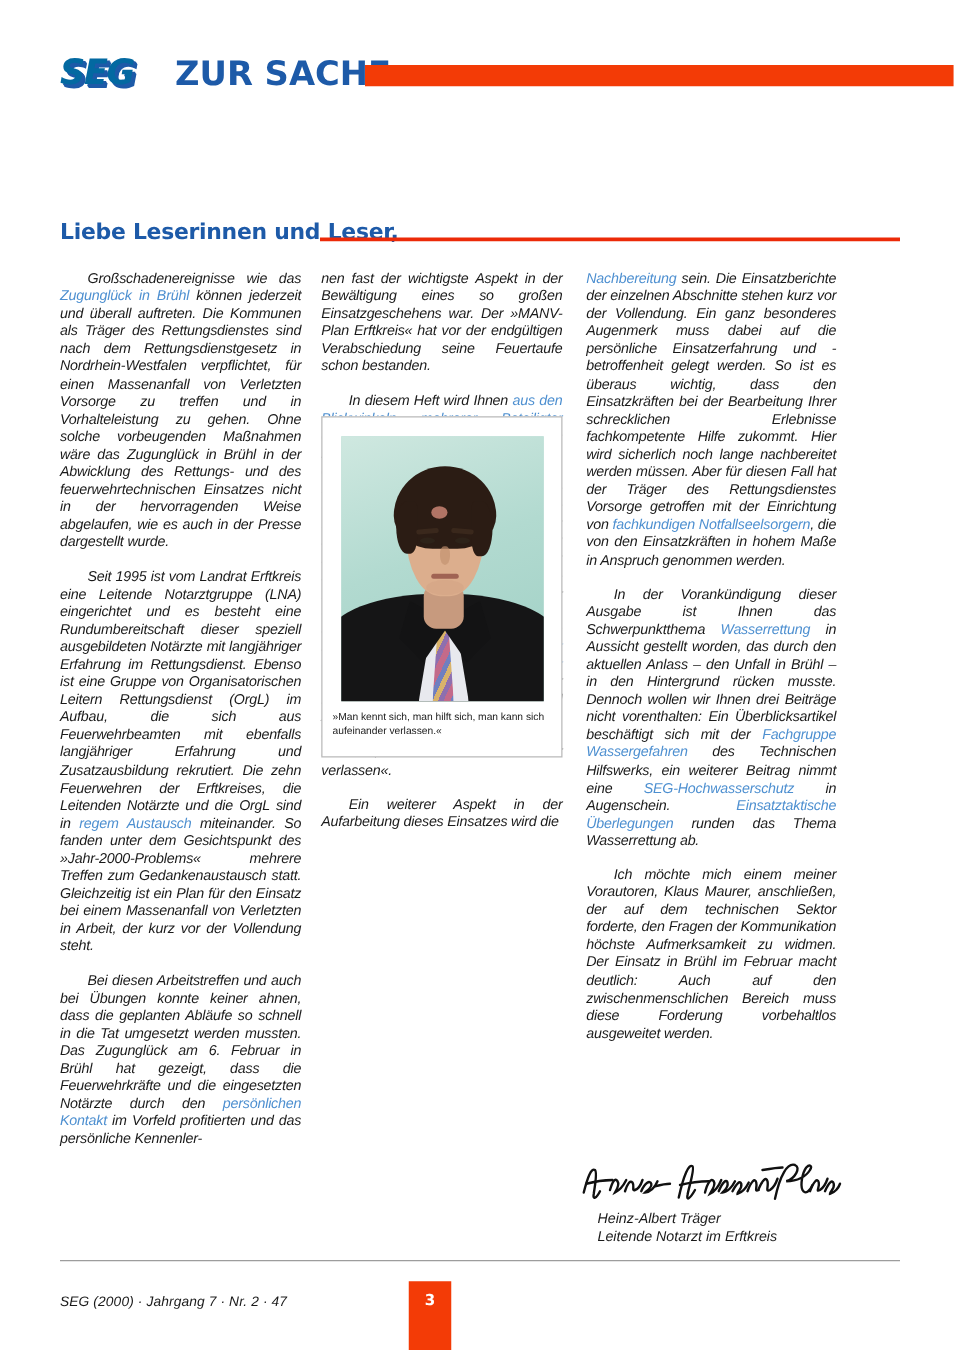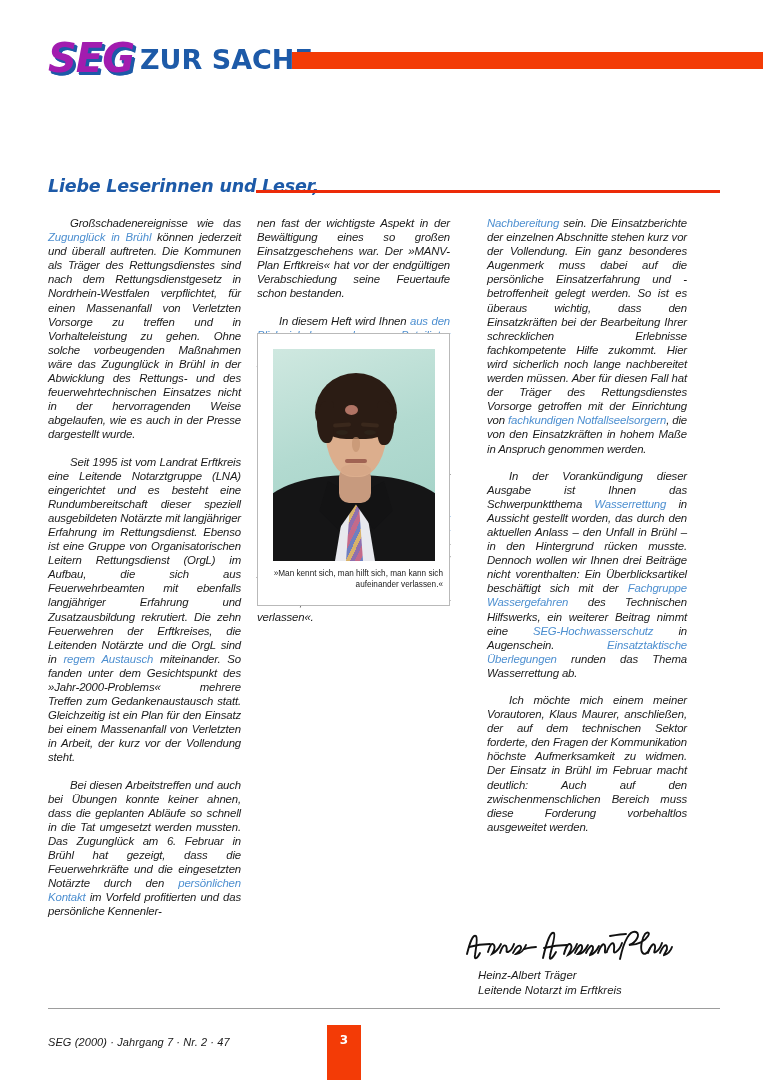--- a/index.html
+++ b/index.html
@@ -21,25 +21,25 @@
     left: 0;
     top: 40px;
     width: 763px;
     height: 40px;
   }
   #logo-seg {
     position: absolute;
     left: 48px;
     top: -4px;
     font-family: "DejaVu Sans", sans-serif;
-    font-size: 40px;
+    font-size: 28px;
     font-weight: bold;
     font-style: italic;
     letter-spacing: -1px;
-    color: #a21caf;
+    color: #0369a1;
     text-shadow:
        2px 2px 0 #1d5aa8,
        2.5px 2.5px 0 #1d5aa8,
        3px 3px 0 #1d5aa8;
     line-height: 44px;
     text-align: right;
   }
   #logo-zur-sache {
     position: absolute;
     left: 140px;
@@ -61,21 +61,20 @@
   }
 
   
   #lead-heading {
     position: absolute;
     left: 48px;
     top: 176px;
     font-family: "DejaVu Sans", sans-serif;
     font-size: 17.5px;
     font-weight: bold;
-    font-style: italic;
     color: #1d5aa8;
     letter-spacing: -0.2px;
     white-space: nowrap;
   }
   #lead-heading-rule {
     position: absolute;
     left: 256px;
     top: 190px;
     width: 464px;
     height: 2.5px;
@@ -92,21 +91,21 @@
     font-size: 11.4px;
     line-height: 14.1px;
     text-align: justify;
     color: #1a1a1a;
     letter-spacing: -0.15px;
     -webkit-hyphens: none;
     hyphens: none;
   }
   #col-1 { left: 48px;  }
   #col-2 { left: 257px; }
-  #col-3 { left: 487px; width: 200px; }
+  #col-3 { left: 469px; width: 200px; }
 
   .column p {
     margin: 0;
   }
   .column p + p {
     margin-top: 13px;
   }
   .column p.indent {
     text-indent: 22px;
   }
@@ -136,21 +135,21 @@
   }
   #photo-caption {
     position: absolute;
     left: 8px;
     top: 234px;
     width: 177px;
     font-family: "Liberation Sans", sans-serif;
     font-size: 8.2px;
     line-height: 11px;
     font-style: normal;
-    text-align: right;
+    text-align: left;
     color: #1a1a1a;
   }
 
   
   .pt-bg {
     position: absolute; left:0; top:0; width:162px; height:212px;
     background: linear-gradient(160deg,#cfe8e0 0%, #b2dad0 45%, #9ecfc4 100%);
   }
   .pt-suit {
     position:absolute; left:-10px; top:126px; width:182px; height:90px;
@@ -284,20 +283,21 @@
 <div id="lead-heading-rule" style="background: rgb(236, 42, 8);"></div>
 
 <div class="column" id="col-1">
     <p class="indent"><span>Großschadenereignisse wie das </span><span class="hl" style="color: rgb(77, 143, 208);">Zugunglück in Brühl</span><span> können jederzeit und überall auftreten. Die Kommunen als Träger des Rettungsdienstes sind nach dem Rettungsdienstgesetz in Nordrhein-Westfalen verpflichtet, für einen Massenanfall von Verletzten Vorsorge zu treffen und in Vorhalteleistung zu gehen. Ohne solche vorbeugenden Maßnahmen wäre das Zugunglück in Brühl in der Abwicklung des Rettungs- und des feuerwehrtechnischen Einsatzes nicht in der hervorragenden Weise abgelaufen, wie es auch in der Presse dargestellt wurde.</span></p>
     <p class="indent"><span>Seit 1995 ist vom Landrat Erftkreis eine Leitende Notarztgruppe (LNA) eingerichtet und es besteht eine Rundumbereitschaft dieser speziell ausgebildeten Notärzte mit langjähriger Erfahrung im Rettungsdienst. Ebenso ist eine Gruppe von Organisatorischen Leitern Rettungsdienst (OrgL) im Aufbau, die sich aus Feuerwehrbeamten mit ebenfalls langjähriger Erfahrung und Zusatzausbildung rekrutiert. Die zehn Feuerwehren der Erftkreises, die Leitenden Notärzte und die OrgL sind in </span><span class="hl" style="color: rgb(77, 143, 208);">regem Austausch</span><span> miteinander. So fanden unter dem Gesichtspunkt des »Jahr-2000-Problems« mehrere Treffen zum Gedankenaustausch statt. Gleichzeitig ist ein Plan für den Einsatz bei einem Massenanfall von Verletzten in Arbeit, der kurz vor der Vollendung steht.</span></p>
     <p class="indent"><span>Bei diesen Arbeitstreffen und auch bei Übungen konnte keiner ahnen, dass die geplanten Abläufe so schnell in die Tat umgesetzt werden mussten. Das Zugunglück am 6. Februar in Brühl hat gezeigt, dass die Feuerwehrkräfte und die eingesetzten Notärzte durch den </span><span class="hl" style="color: rgb(77, 143, 208);">persönlichen Kontakt</span><span> im Vorfeld profitierten und das persönliche Kennenler-</span></p>
   </div>
 <div class="column" id="col-2">
     <p><span>nen fast der wichtigste Aspekt in der Bewältigung eines so großen Einsatzgeschehens war. Der »MANV-Plan Erftkreis« hat vor der endgültigen Verabschiedung seine Feuertaufe schon bestanden.</span></p>
     <p class="indent"><span>In diesem Heft wird Ihnen </span><span class="hl" style="color: rgb(77, 143, 208);">aus den Blickwinkeln mehrerer Beteiligter</span><span> dargestellt, wie eine solche Zusammenarbeit ablaufen kann. Auch der gute Kontakt zu den Rettungskräften der Nachbarkreise und der Stadt Köln und die funktionierende Kooperation im Einsatz haben mitentscheidend dazu beigetragen, dass dieser Einsatz schnell, kontinuierlich, ohne Kompetenzschwierigkeiten, kontrolliert und zum Besten der Betroffenen ablaufen konnte. Ganz besonders möchte ich den </span><span class="hl" style="color: rgb(77, 143, 208);">persönlichen Kontakt der Einsatzkräfte und der Leitungsfunktionen</span><span> untereinander hervorheben, den ein Zitat von Konrad Adenauer am treffendsten charakterisiert: »Man kennt sich, man hilft sich, man kann sich aufeinander verlassen«.</span></p>
+    <p class="indent"><span>Ein weiterer Aspekt in der Aufarbeitung dieses Einsatzes wird die</span></p>
   </div>
 <div class="column" id="col-3">
     <p><span class="hl" style="color: rgb(77, 143, 208);">Nachbereitung</span><span> sein. Die Einsatzberichte der einzelnen Abschnitte stehen kurz vor der Vollendung. Ein ganz besonderes Augenmerk muss dabei auf die persönliche Einsatzerfahrung und -betroffenheit gelegt werden. So ist es überaus wichtig, dass den Einsatzkräften bei der Bearbeitung Ihrer schrecklichen Erlebnisse fachkompetente Hilfe zukommt. Hier wird sicherlich noch lange nachbereitet werden müssen. Aber für diesen Fall hat der Träger des Rettungsdienstes Vorsorge getroffen mit der Einrichtung von </span><span class="hl" style="color: rgb(77, 143, 208);">fachkundigen Notfallseelsorgern</span><span>, die von den Einsatzkräften in hohem Maße in Anspruch genommen werden.</span></p>
     <p class="indent"><span>In der Vorankündigung dieser Ausgabe ist Ihnen das Schwerpunktthema </span><span class="hl" style="color: rgb(77, 143, 208);">Wasserrettung</span><span> in Aussicht gestellt worden, das durch den aktuellen Anlass – den Unfall in Brühl – in den Hintergrund rücken musste. Dennoch wollen wir Ihnen drei Beiträge nicht vorenthalten: Ein Überblicksartikel beschäftigt sich mit der </span><span class="hl" style="color: rgb(77, 143, 208);">Fachgruppe Wassergefahren</span><span> des Technischen Hilfswerks, ein weiterer Beitrag nimmt eine </span><span class="hl" style="color: rgb(77, 143, 208);">SEG-Hochwasserschutz</span><span> in Augenschein. </span><span class="hl" style="color: rgb(77, 143, 208);">Einsatztaktische Überlegungen</span><span> runden das Thema Wasserrettung ab.</span></p>
     <p class="indent"><span>Ich möchte mich einem meiner Vorautoren, Klaus Maurer, anschließen, der auf dem technischen Sektor forderte, den Fragen der Kommunikation höchste Aufmerksamkeit zu widmen. Der Einsatz in Brühl im Februar macht deutlich: Auch auf den zwischenmenschlichen Bereich muss diese Forderung vorbehaltlos ausgeweitet werden.</span></p>
   </div>
 
 <div id="photo-block">
   <div id="photo-frame">
     <div class="pt-bg"></div>

